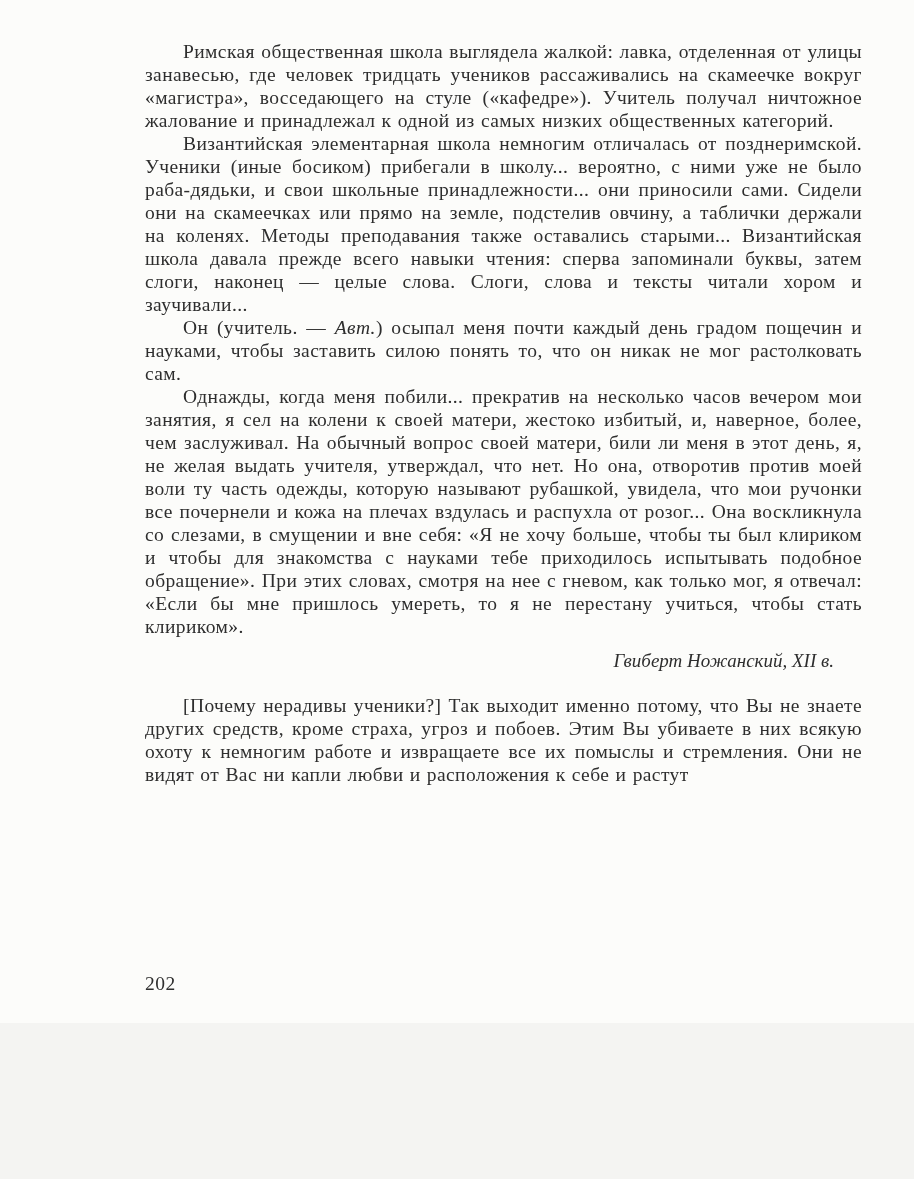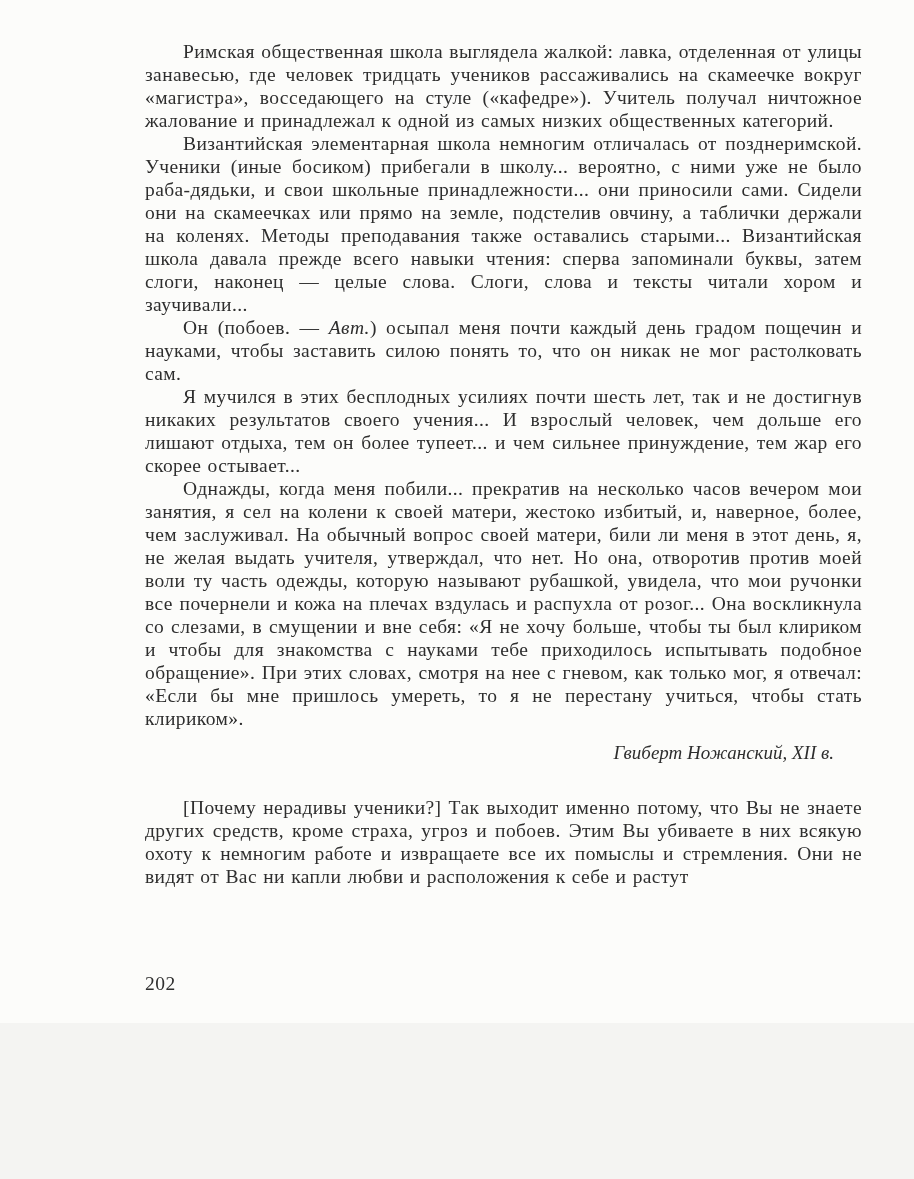--- a/index.html
+++ b/index.html
@@ -38,21 +38,21 @@
     font-style: italic;
     text-align: right;
     margin: 11px 0 0 0;
   }
   p.attr-1 {
     margin-right: 70px;
     margin-bottom: 30px;
   }
   p.attr-2 {
     margin-right: 28px;
-    margin-bottom: 32px;
+    margin-bottom: 22px;
   }
   .page-number {
     position: absolute;
     left: 145px;
     width: 717px;
     bottom: 28px;
     font-size: 19.5px;
     letter-spacing: 0.5px;
     color: #2e2e2e;
   }
@@ -63,23 +63,22 @@
 <body>
 
 <div class="page">
   <div class="text-col">
 
     <p class="para">Римская общественная школа выглядела жалкой: лавка, отделенная от улицы занавесью, где человек тридцать учеников рассаживались на скамеечке вокруг «магистра», восседающего на стуле («кафедре»). Учитель получал ничтожное жалование и принадлежал к одной из самых низких общественных категорий.</p>
 
     <p class="para">Византийская элементарная школа немногим отличалась от позднеримской. Ученики (иные босиком) прибегали в школу... вероятно, с ними уже не было раба-дядьки, и свои школьные принадлежности... они приносили сами. Сидели они на скамеечках или прямо на земле, подстелив овчину, а таблички держали на коленях. Методы преподавания также оставались старыми... Византийская школа давала прежде всего навыки чтения: сперва запоминали буквы, затем слоги, наконец — целые слова. Слоги, слова и тексты читали хором и заучивали...</p>
 
 
-    <p class="para"><span>Он (побоев. — </span><em class="inline-italic">Авт.</em><span>) осыпал меня почти каждый день градом пощечин и науками, чтобы заставить силою понять то, что он никак не мог растолковать сам.</span></p>
+    <p class="para"><span>Он (учитель. — </span><em class="inline-italic">Авт.</em><span>) осыпал меня почти каждый день градом пощечин и науками, чтобы заставить силою понять то, что он никак не мог растолковать сам.</span></p>
 
-    <p class="para">Я мучился в этих бесплодных усилиях почти шесть лет, так и не достигнув никаких результатов своего учения... И взрослый человек, чем дольше его лишают отдыха, тем он более тупеет... и чем сильнее принуждение, тем жар его скорее остывает...</p>
 
     <p class="para">Однажды, когда меня побили... прекратив на несколько часов вечером мои занятия, я сел на колени к своей матери, жестоко избитый, и, наверное, более, чем заслуживал. На обычный вопрос своей матери, били ли меня в этот день, я, не желая выдать учителя, утверждал, что нет. Но она, отворотив против моей воли ту часть одежды, которую называют рубашкой, увидела, что мои ручонки все почернели и кожа на плечах вздулась и распухла от розог... Она воскликнула со слезами, в смущении и вне себя: «Я не хочу больше, чтобы ты был клириком и чтобы для знакомства с науками тебе приходилось испытывать подобное обращение». При этих словах, смотря на нее с гневом, как только мог, я отвечал: «Если бы мне пришлось умереть, то я не перестану учиться, чтобы стать клириком».</p>
 
     <p class="attribution attr-2">Гвиберт Ножанский, XII в.</p>
 
     <p class="para">[Почему нерадивы ученики?] Так выходит именно потому, что Вы не знаете других средств, кроме страха, угроз и побоев. Этим Вы убиваете в них всякую охоту к немногим работе и извращаете все их помыслы и стремления. Они не видят от Вас ни капли любви и расположения к себе и растут</p>
 
   </div>
 
   <div class="page-number">202</div>

